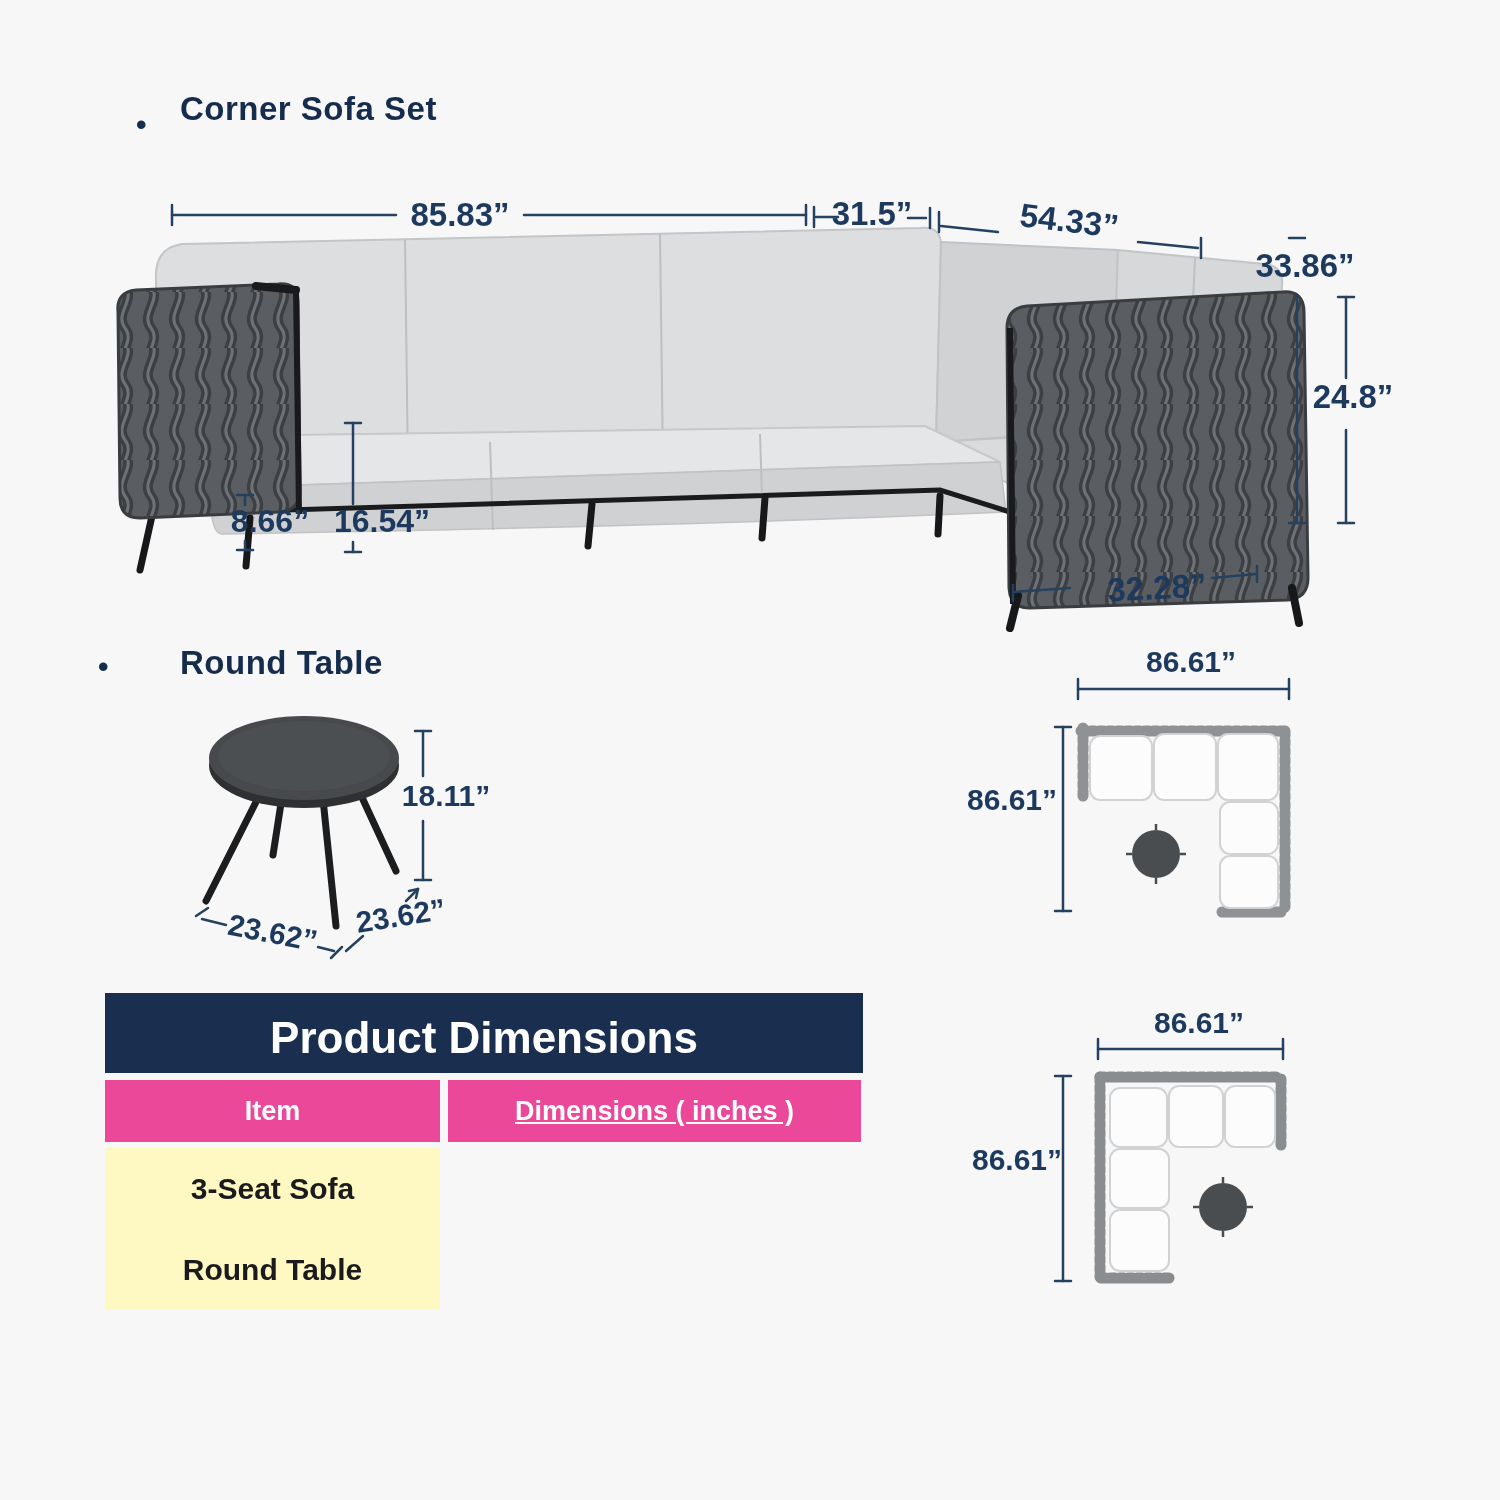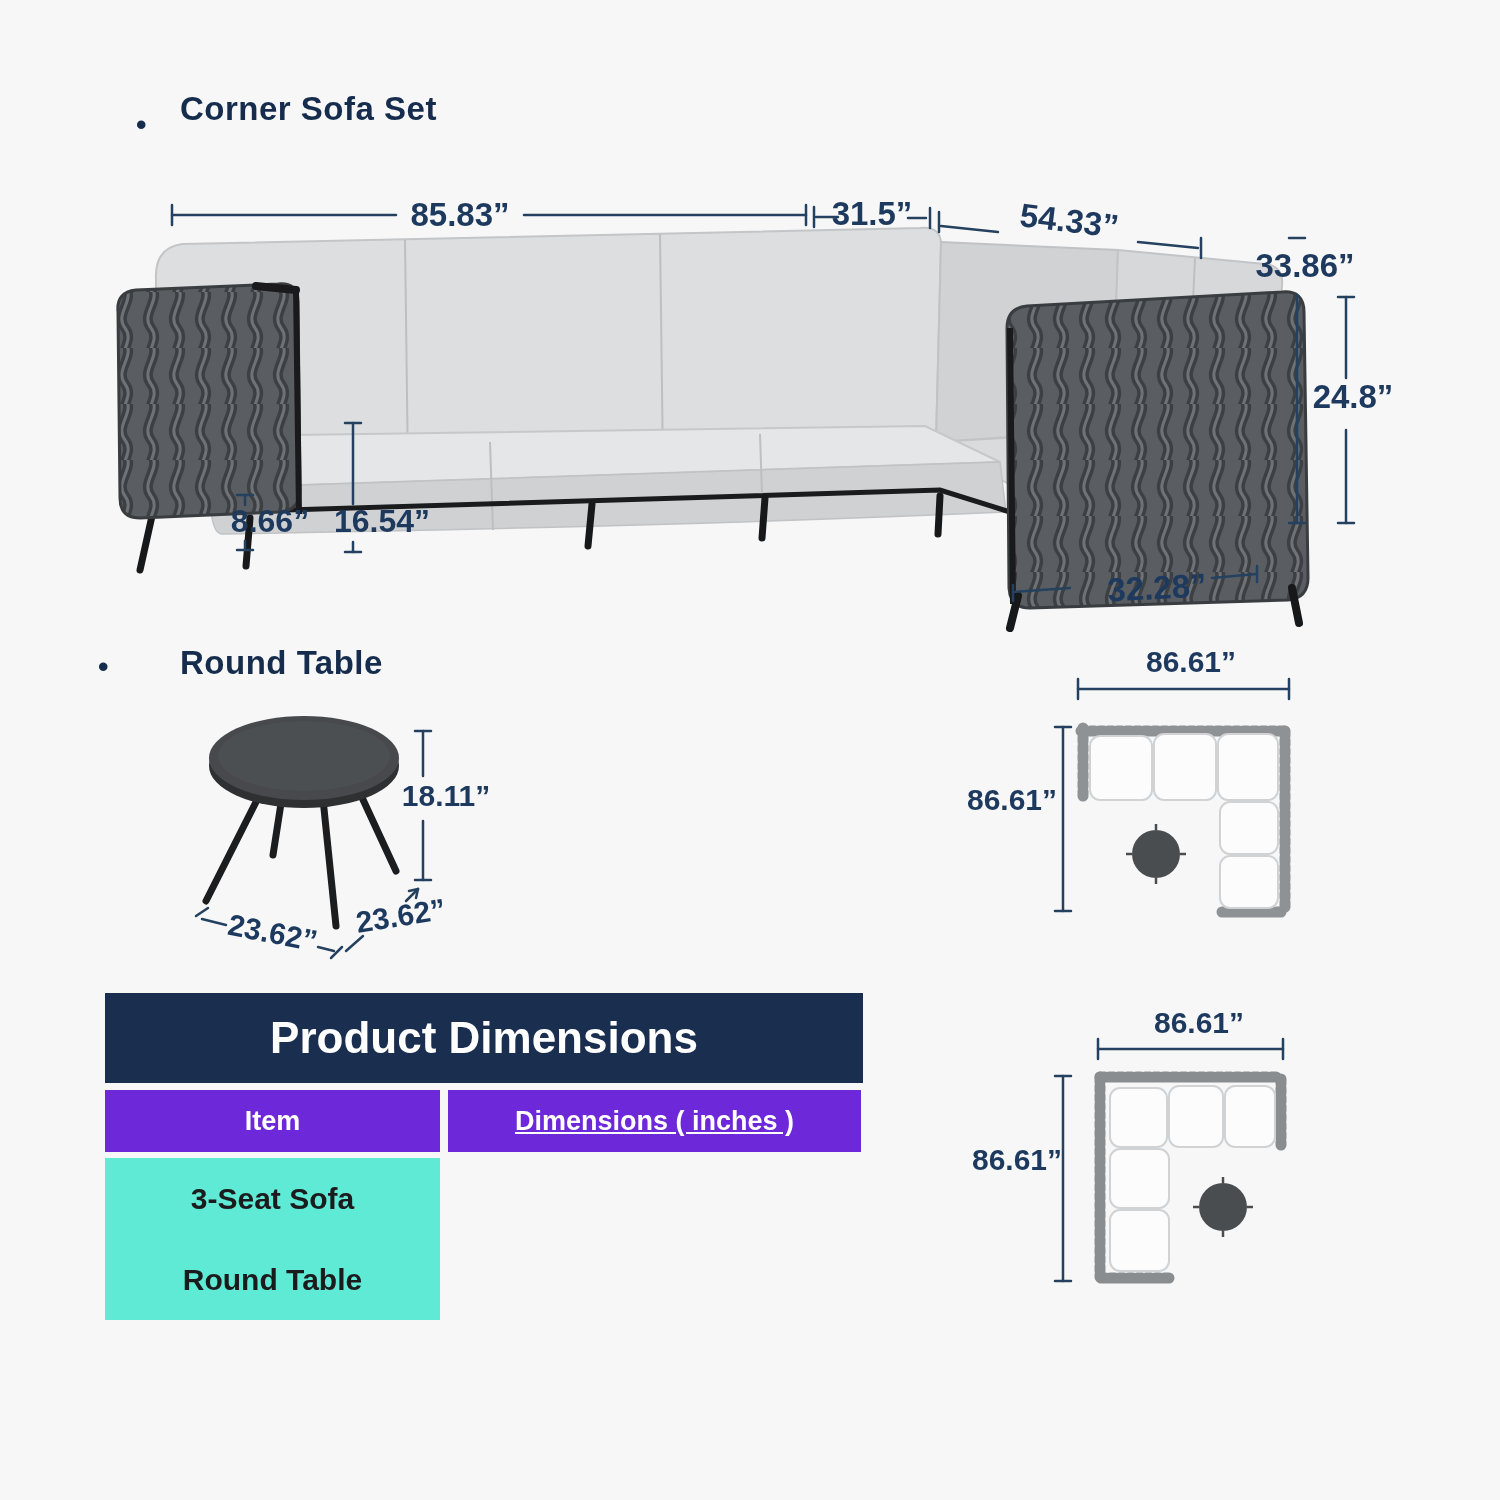--- a/index.html
+++ b/index.html
@@ -5,30 +5,30 @@
   html,body{margin:0;padding:0;}
   #stage{position:relative;width:1500px;height:1500px;background:#f7f7f8;overflow:hidden;
          font-family:"Liberation Sans",sans-serif;}
   .abs{position:absolute;}
   .heading{color:#152c4d;font-weight:bold;font-size:33px;letter-spacing:.5px;}
   .bullet{color:#152c4d;font-size:30px;font-weight:bold;}
   svg text{font-family:"Liberation Sans",sans-serif;font-weight:bold;fill:#1d3a5e;}
   .dimline{stroke:#24415f;stroke-width:2.5;fill:none;stroke-linecap:round;}
   
   #spec{position:absolute;left:105px;top:993px;width:758px;}
-  .spec-title{background:#1a2e4f;color:#fff;height:90px;line-height:90px;text-align:center;
+  .spec-title{background:#1a2e4f;color:#fff;height:80px;line-height:90px;text-align:center;
               font-size:44px;font-weight:bold;}
   .spec-cols{display:flex;margin-top:7px;}
-  .spec-col-h{background:#6d28d9;color:#fff;height:62px;line-height:62px;text-align:center;
+  .spec-col-h{background:#ec4899;color:#fff;height:62px;line-height:62px;text-align:center;
               font-size:27px;font-weight:bold;}
   .c-item{width:335px;}
   .c-gap{width:8px;background:#f7f7f8;}
   .c-dims{width:413px;text-decoration:underline;}
   .spec-body{display:flex;margin-top:6px;}
-  .body-col{background:#5eead4;}
+  .body-col{background:#fef9c3;}
   .cell{height:81px;line-height:81px;text-align:center;font-size:30px;font-weight:600;color:#1b1b1d;}
 </style>
 </head>
 <body>
 
 <div id="stage">
 
   <span class="abs bullet" style="left:136px;top:108px;">•</span>
   <span class="abs heading" style="left:180px;top:90px;">Corner Sofa Set</span>
 

